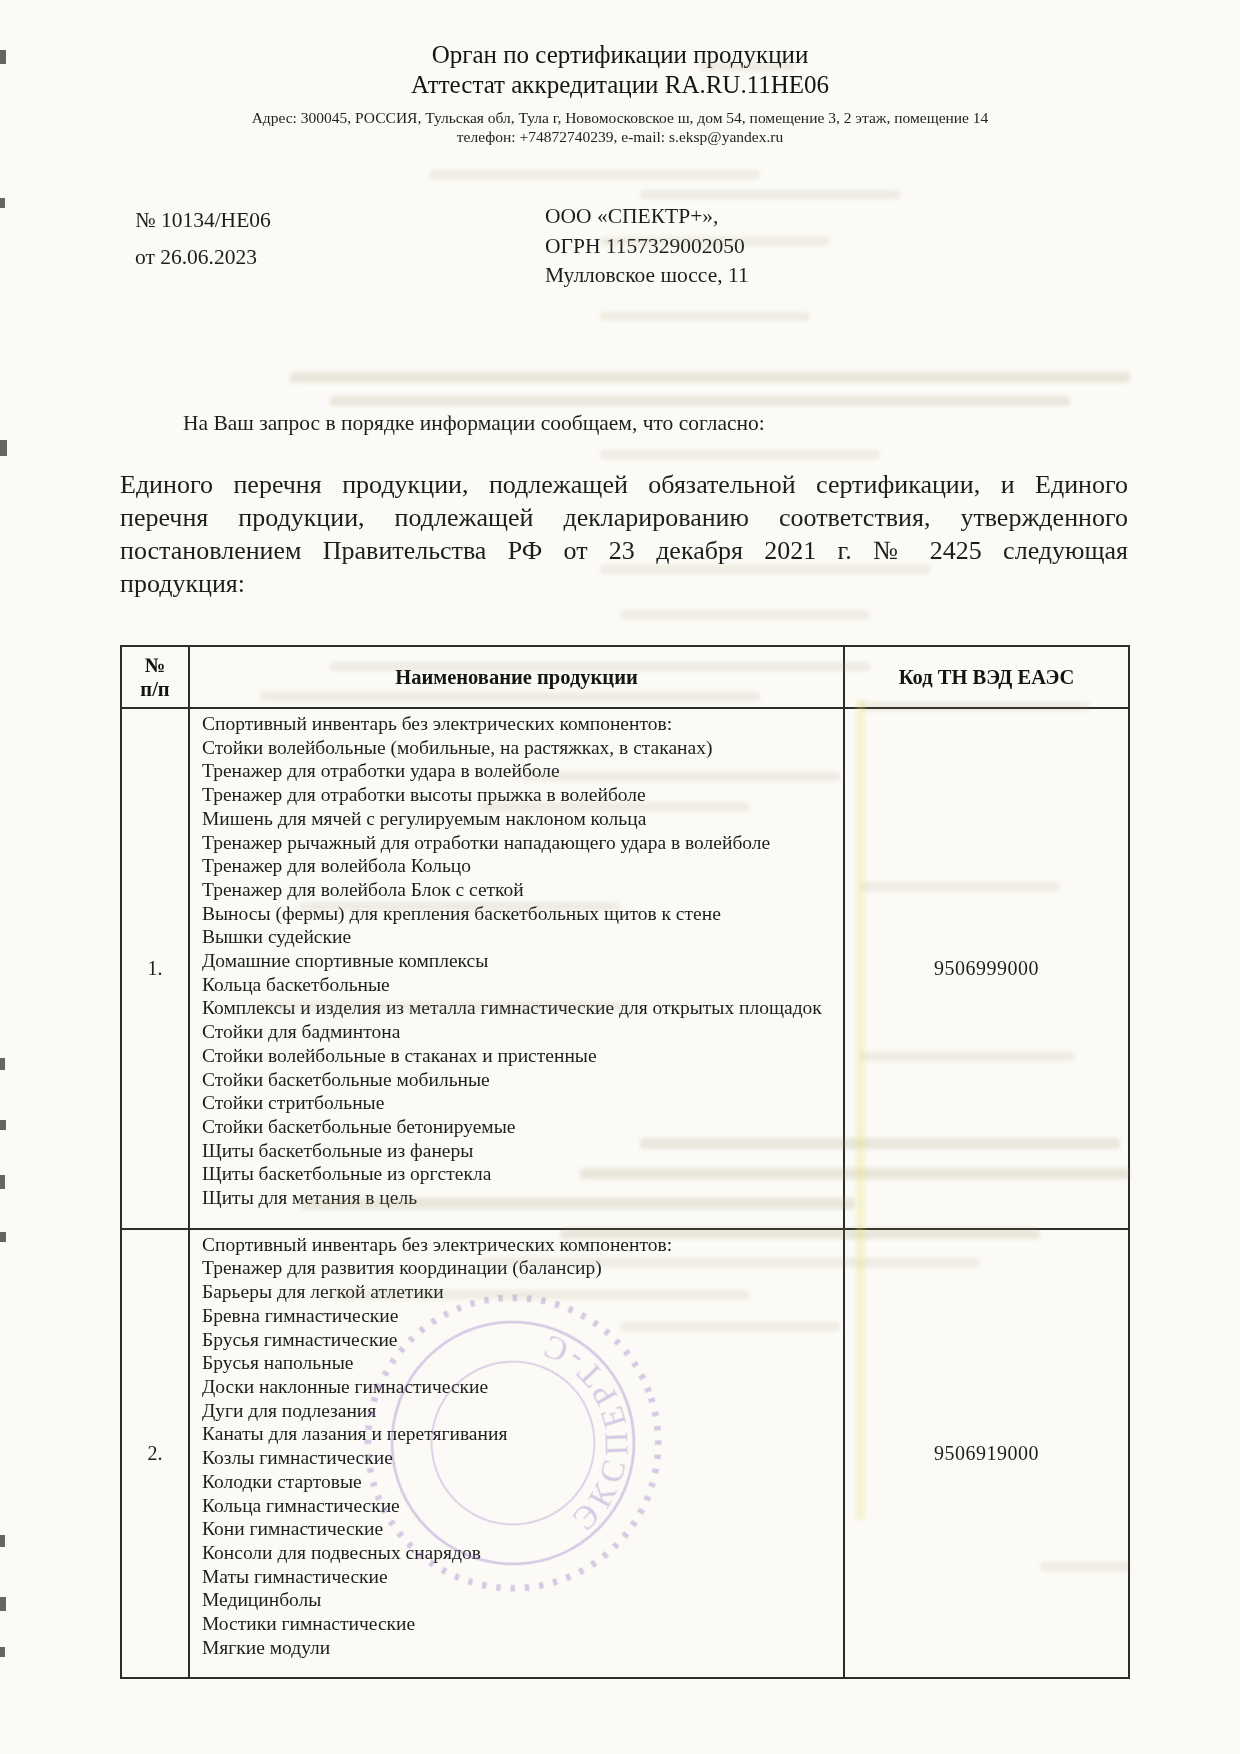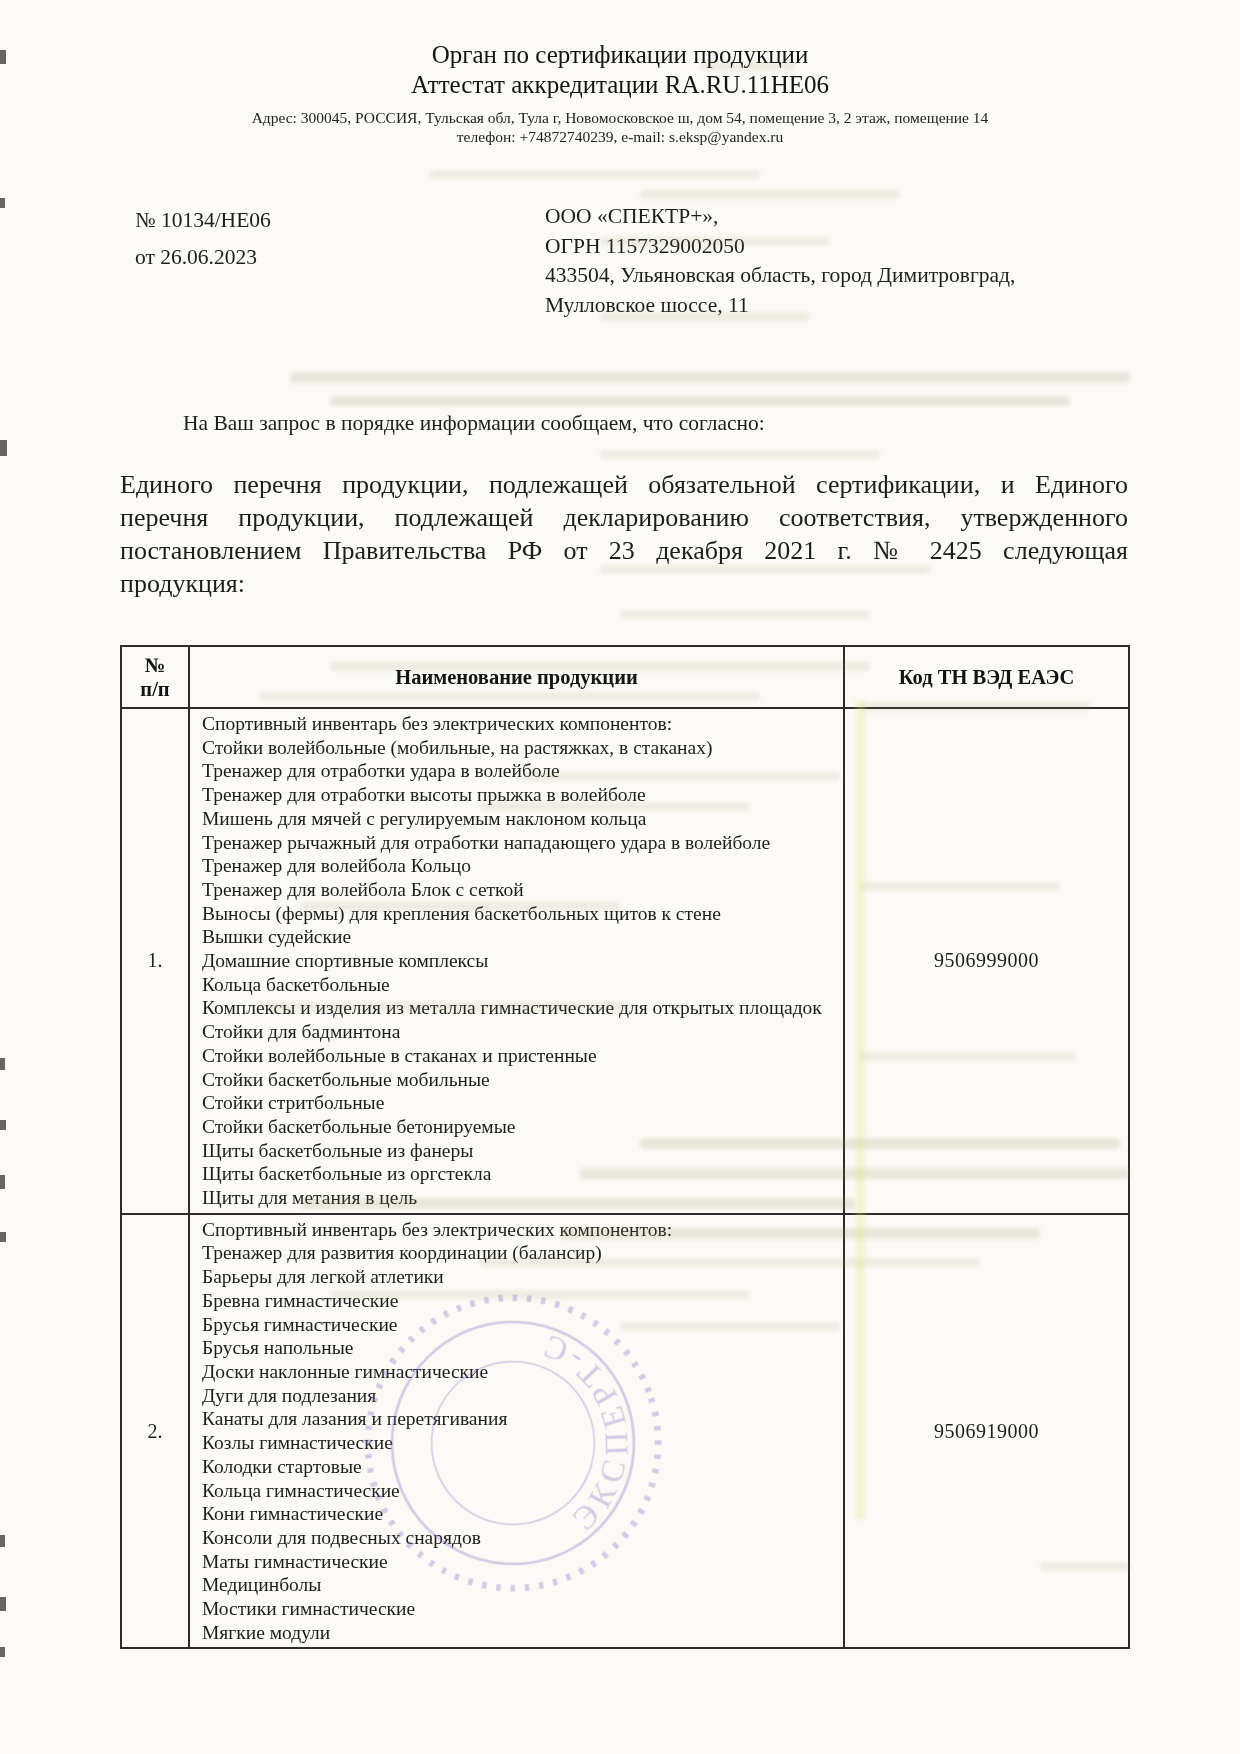--- a/index.html
+++ b/index.html
@@ -32,21 +32,21 @@
   table.products col.c-name{width:655px;}
   table.products col.c-code{width:285px;}
   table.products th,table.products td{
     border:2px solid #2e2d2b;vertical-align:middle;
   }
   table.products th{
     font-size:20.5px;font-weight:bold;text-align:center;padding:6px 4px;line-height:24px;color:#141414;
   }
   td.cell-num{font-size:20px;text-align:center;}
   td.cell-code{font-size:20px;text-align:center;letter-spacing:0.5px;}
-  td.cell-name{padding:3px 8px 3px 12px;}
+  td.cell-name{padding:3px 8px 18px 12px;}
   .item-line{font-size:19.5px;line-height:23.7px;white-space:nowrap;overflow:hidden;}
   
   .ghost{position:absolute;height:9px;background:#8f8a55;opacity:.12;filter:blur(2px);border-radius:4px;pointer-events:none;}
   .ghost.d{opacity:.17;}
   .ystripe{position:absolute;background:#e6df6e;opacity:.28;filter:blur(2px);pointer-events:none;}
   .edge{position:absolute;background:#161616;opacity:.65;pointer-events:none;}
   
   .stamp{
     position:absolute;left:338px;top:1278px;width:350px;height:330px;
     opacity:.34;filter:blur(.6px);transform:rotate(-18deg);pointer-events:none;
@@ -65,21 +65,20 @@
   </div>
 
   <div class="refblock">
     <div>№ 10134/НЕ06</div>
     <div>от 26.06.2023</div>
   </div>
 
   <div class="addressee">
     <div>ООО «СПЕКТР+»,</div>
     <div>ОГРН 1157329002050</div>
-    <div>433504, Ульяновская область, город Димитровград,</div>
     <div>Мулловское шоссе, 11</div>
   </div>
 
   <div class="intro">На Ваш запрос в порядке информации сообщаем, что согласно:</div>
   <div class="mainpara">Единого перечня продукции, подлежащей обязательной сертификации, и Единого перечня продукции, подлежащей декларированию соответствия, утвержденного постановлением Правительства РФ от 23 декабря 2021 г. № 2425 следующая продукция:</div>
 
   <table class="products">
     <colgroup>
         <col class="c-num">
         <col class="c-name">

